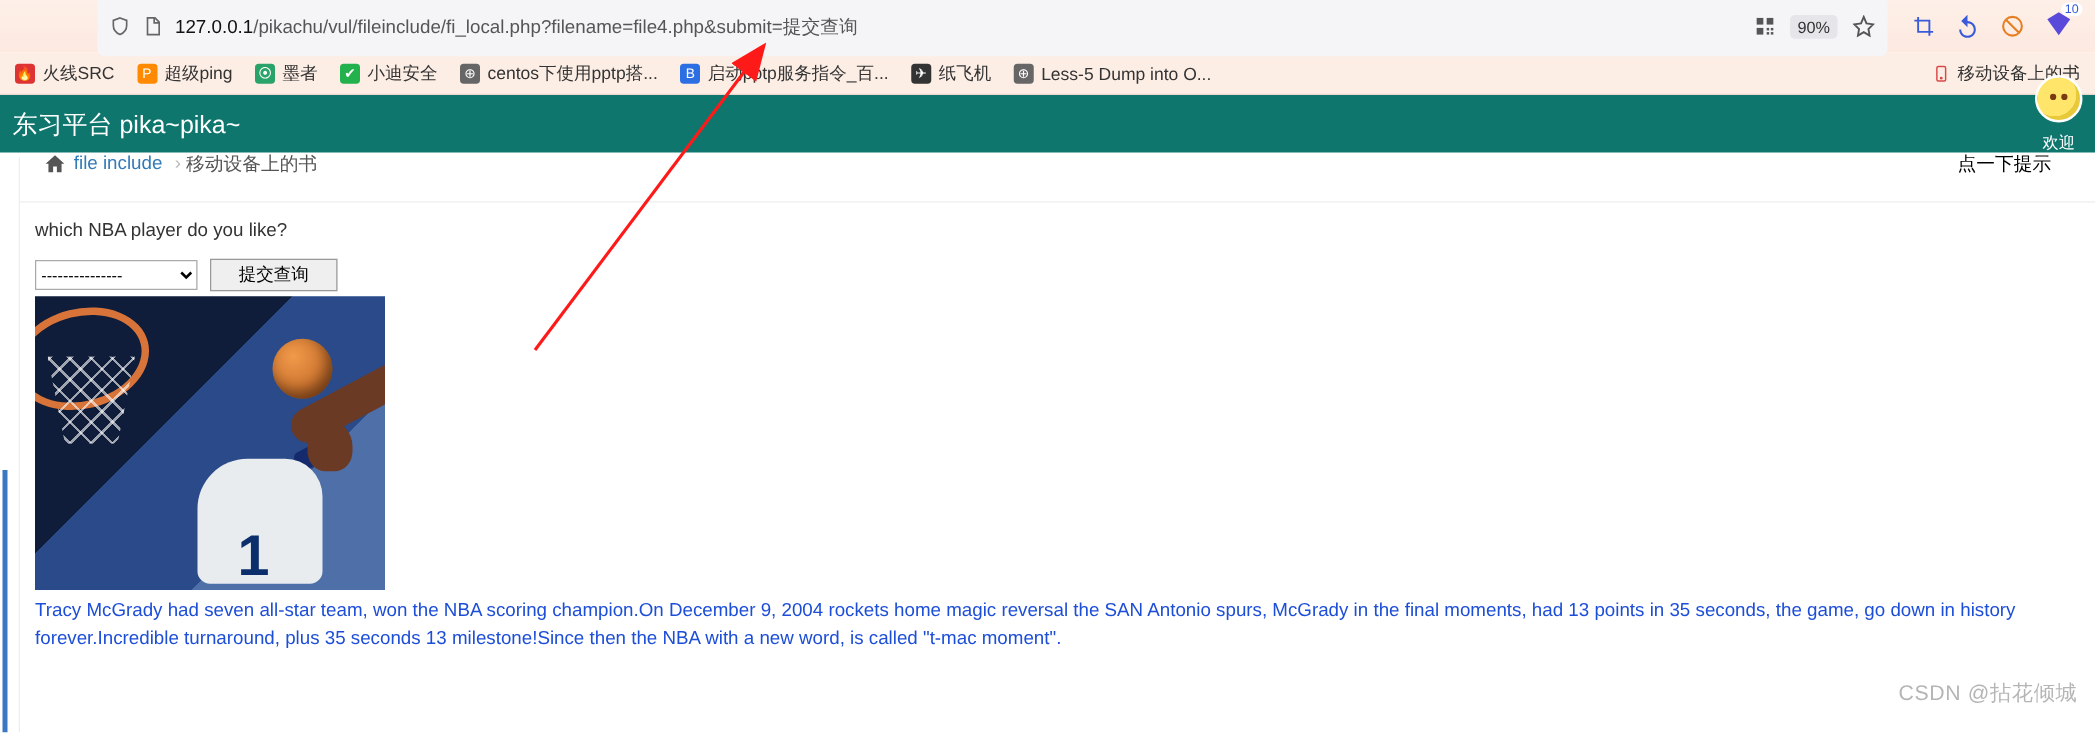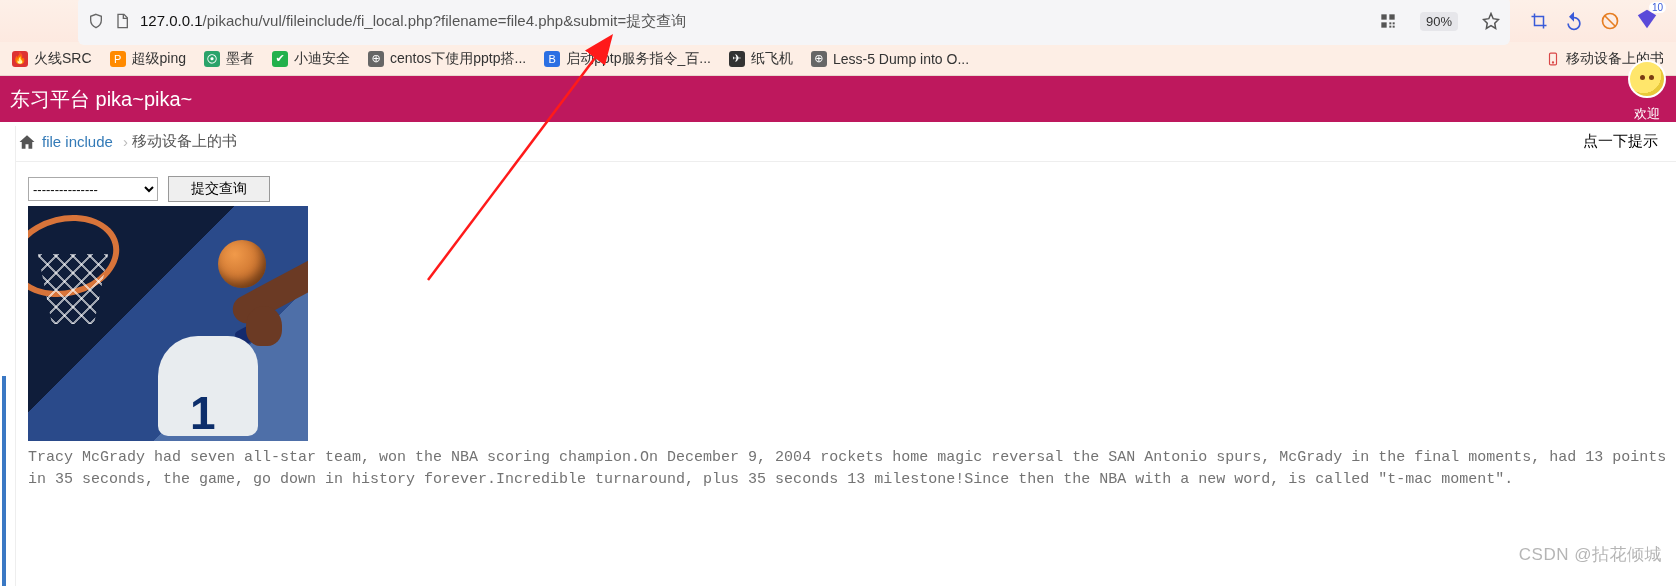--- a/index.html
+++ b/index.html
@@ -4,39 +4,39 @@
 <style>
 * { margin:0; padding:0; box-sizing:border-box; font-family:Arial,"Microsoft YaHei",sans-serif; }
 body { background:#fff; width:1676px; height:586px; overflow:hidden; position:relative; }
 
 
 .topbar { height:42px; display:flex; align-items:center; padding:0 8px; background:linear-gradient(#fdf0e8,#fde9e0); }
 .url-wrap { flex:1; display:flex; align-items:center; background:#f5f5f7; border-radius:6px; height:48px; margin:0 10px 0 70px; padding:0 10px; gap:10px; }
 .url-wrap svg { flex:none; }
 .url { color:#555; font-size:15px; white-space:nowrap; overflow:hidden; }
 .url .host { color:#111; }
-.url-right { margin-left:auto; display:flex; align-items:center; gap:24px; color:#555; font-size:13px; }
+.url-right { margin-left:auto; display:flex; align-items:center; gap:12px; color:#555; font-size:13px; }
 .zoom-pill { background:#e6e6ea; border-radius:4px; padding:2px 6px; font-size:13px; color:#333; }
 .browser-ctrls { display:flex; align-items:center; gap:16px; padding:0 10px; }
 
 
 .bookmarks { height:34px; display:flex; align-items:center; gap:18px; padding:0 12px; background:#fdeee5; font-size:14px; color:#333; border-bottom:1px solid #e8d8cf; }
 .bm { display:flex; align-items:center; gap:6px; cursor:pointer; white-space:nowrap; }
 .bm .bico { width:16px; height:16px; border-radius:3px; display:inline-flex; align-items:center; justify-content:center; font-size:11px; color:#fff; }
 .bm-spacer { flex:1; }
 
 
-.banner { background:#be185d; color:#fff; height:46px; display:flex; align-items:center; padding:0 10px; font-size:20px; }
+.banner { background:#0f766e; color:#fff; height:46px; display:flex; align-items:center; padding:0 10px; font-size:20px; }
 .banner-right { margin-left:auto; display:flex; align-items:center; gap:8px; font-size:13px; line-height:1.2;flex-direction:column; }
 .avatar { width:38px; height:38px; border-radius:50%; background:radial-gradient(circle at 40% 40%,#ffe66b 0 60%,#e8c93a 61% 100%); border:2px solid #fff; position:relative; }
 .avatar::before,.avatar::after{content:"";position:absolute;width:5px;height:5px;background:#7a3b12;border-radius:50%;top:13px;}
 .avatar::before{left:10px}.avatar::after{right:10px}
 
 
-.crumb-row { height:40px; display:flex; align-items:center; padding:0 18px; border-bottom:1px solid #eee; color:#555; font-size:15px; }
+.crumb-row { height:40px; display:flex; align-items:flex-start; padding:0 35px; border-bottom:1px solid #eee; color:#555; font-size:15px; }
 .crumb-row a { color:#337ab7; text-decoration:none; margin:0 6px; }
 .crumb-row .sep { color:#bbb; margin:0 4px; }
 .hint { margin-left:auto; color:#000000; cursor:pointer; font-size:15px; }
 
 
 .content { padding:14px 0 0 28px; font-size:15px; color:#333; }
 .q { margin-bottom:14px; }
 .form-row { display:flex; align-items:center; gap:10px; margin-bottom:4px; }
 select.player { width:130px; height:24px; border:1px solid #aaa; background:#fff; font-size:13px; }
 button.submit { height:26px; padding:0 22px; background:#efefef; border:1px solid #999; font-size:14px; cursor:pointer; }
@@ -46,21 +46,21 @@
 .photo .rim { position:absolute; left:-18px; top:10px; width:110px; height:80px; border:6px solid #d8743a; border-radius:50%; transform:rotate(-14deg); }
 .photo .net { position:absolute; left:10px; top:48px; width:70px; height:70px; background:repeating-linear-gradient(45deg,rgba(255,255,255,.6) 0 2px,transparent 2px 12px),repeating-linear-gradient(-45deg,rgba(255,255,255,.6) 0 2px,transparent 2px 12px); clip-path:polygon(0 0,100% 0,80% 100%,20% 100%); }
 .photo .ball { position:absolute; right:42px; top:34px; width:48px; height:48px; border-radius:50%; background:radial-gradient(circle at 35% 30%,#f19a4a,#b0571b); box-shadow:inset -4px -6px 10px rgba(0,0,0,.4); }
 .photo .body { position:absolute; left:90px; top:60px; width:180px; height:170px; }
 .photo .jersey { position:absolute; left:40px; top:70px; width:100px; height:100px; background:#e8ecef; border-radius:40% 30% 10% 10%; }
 .photo .num { position:absolute; left:72px; top:120px; font-size:46px; font-weight:700; color:#0c2e6b; }
 .photo .arm { position:absolute; left:110px; top:10px; width:110px; height:28px; background:#6b3a24; border-radius:14px; transform:rotate(-28deg); }
 .photo .band { position:absolute; left:118px; top:60px; width:26px; height:16px; background:#142a6d; border-radius:4px; transform:rotate(-28deg); }
 .photo .head { position:absolute; left:128px; top:40px; width:36px; height:40px; background:#6b3a24; border-radius:50% 50% 40% 40%; }
 
-.desc { margin-top:6px; max-width:1640px; line-height:1.45; color:#737373; font-size:15px;font-family:Liberation Mono, monospace; }
+.desc { margin-top:6px; max-width:1640px; line-height:1.45; color:#1d4ed8; font-size:15px; }
 
 
 .arrow { position:absolute; left:420px; top:30px; pointer-events:none; }
 
 
 .wm { position:absolute; right:14px; bottom:20px; color:rgba(120,120,120,.55); font-size:17px; letter-spacing:.5px; }
 
 
 .edge { position:absolute; left:0; top:126px; width:16px; height:460px; background:#fff; border-right:1px solid #eee; }
 .edge .blue { position:absolute; left:2px; top:250px; width:4px; height:210px; background:#3a78c4; }
@@ -176,20 +176,21 @@
   <svg width="18" height="18" viewBox="0 0 24 24" fill="#555">
       <path d="M12 3l10 9h-3v9h-5v-6H10v6H5v-9H2z"></path>
     </svg>
   <a href="#">file include</a>
   <span class="sep">›</span>
   <span>移动设备上的书</span>
   <span class="hint">点一下提示</span>
 </div>
 
 <div class="content">
+  <div class="q">which NBA player do you like?</div>
   <div class="form-row">
     <select class="player">
       <option>---------------</option>
     </select>
     <button class="submit">提交查询</button>
   </div>
   <div class="photo">
     <div class="rim"></div>
       <div class="net"></div>
     <div class="body">

